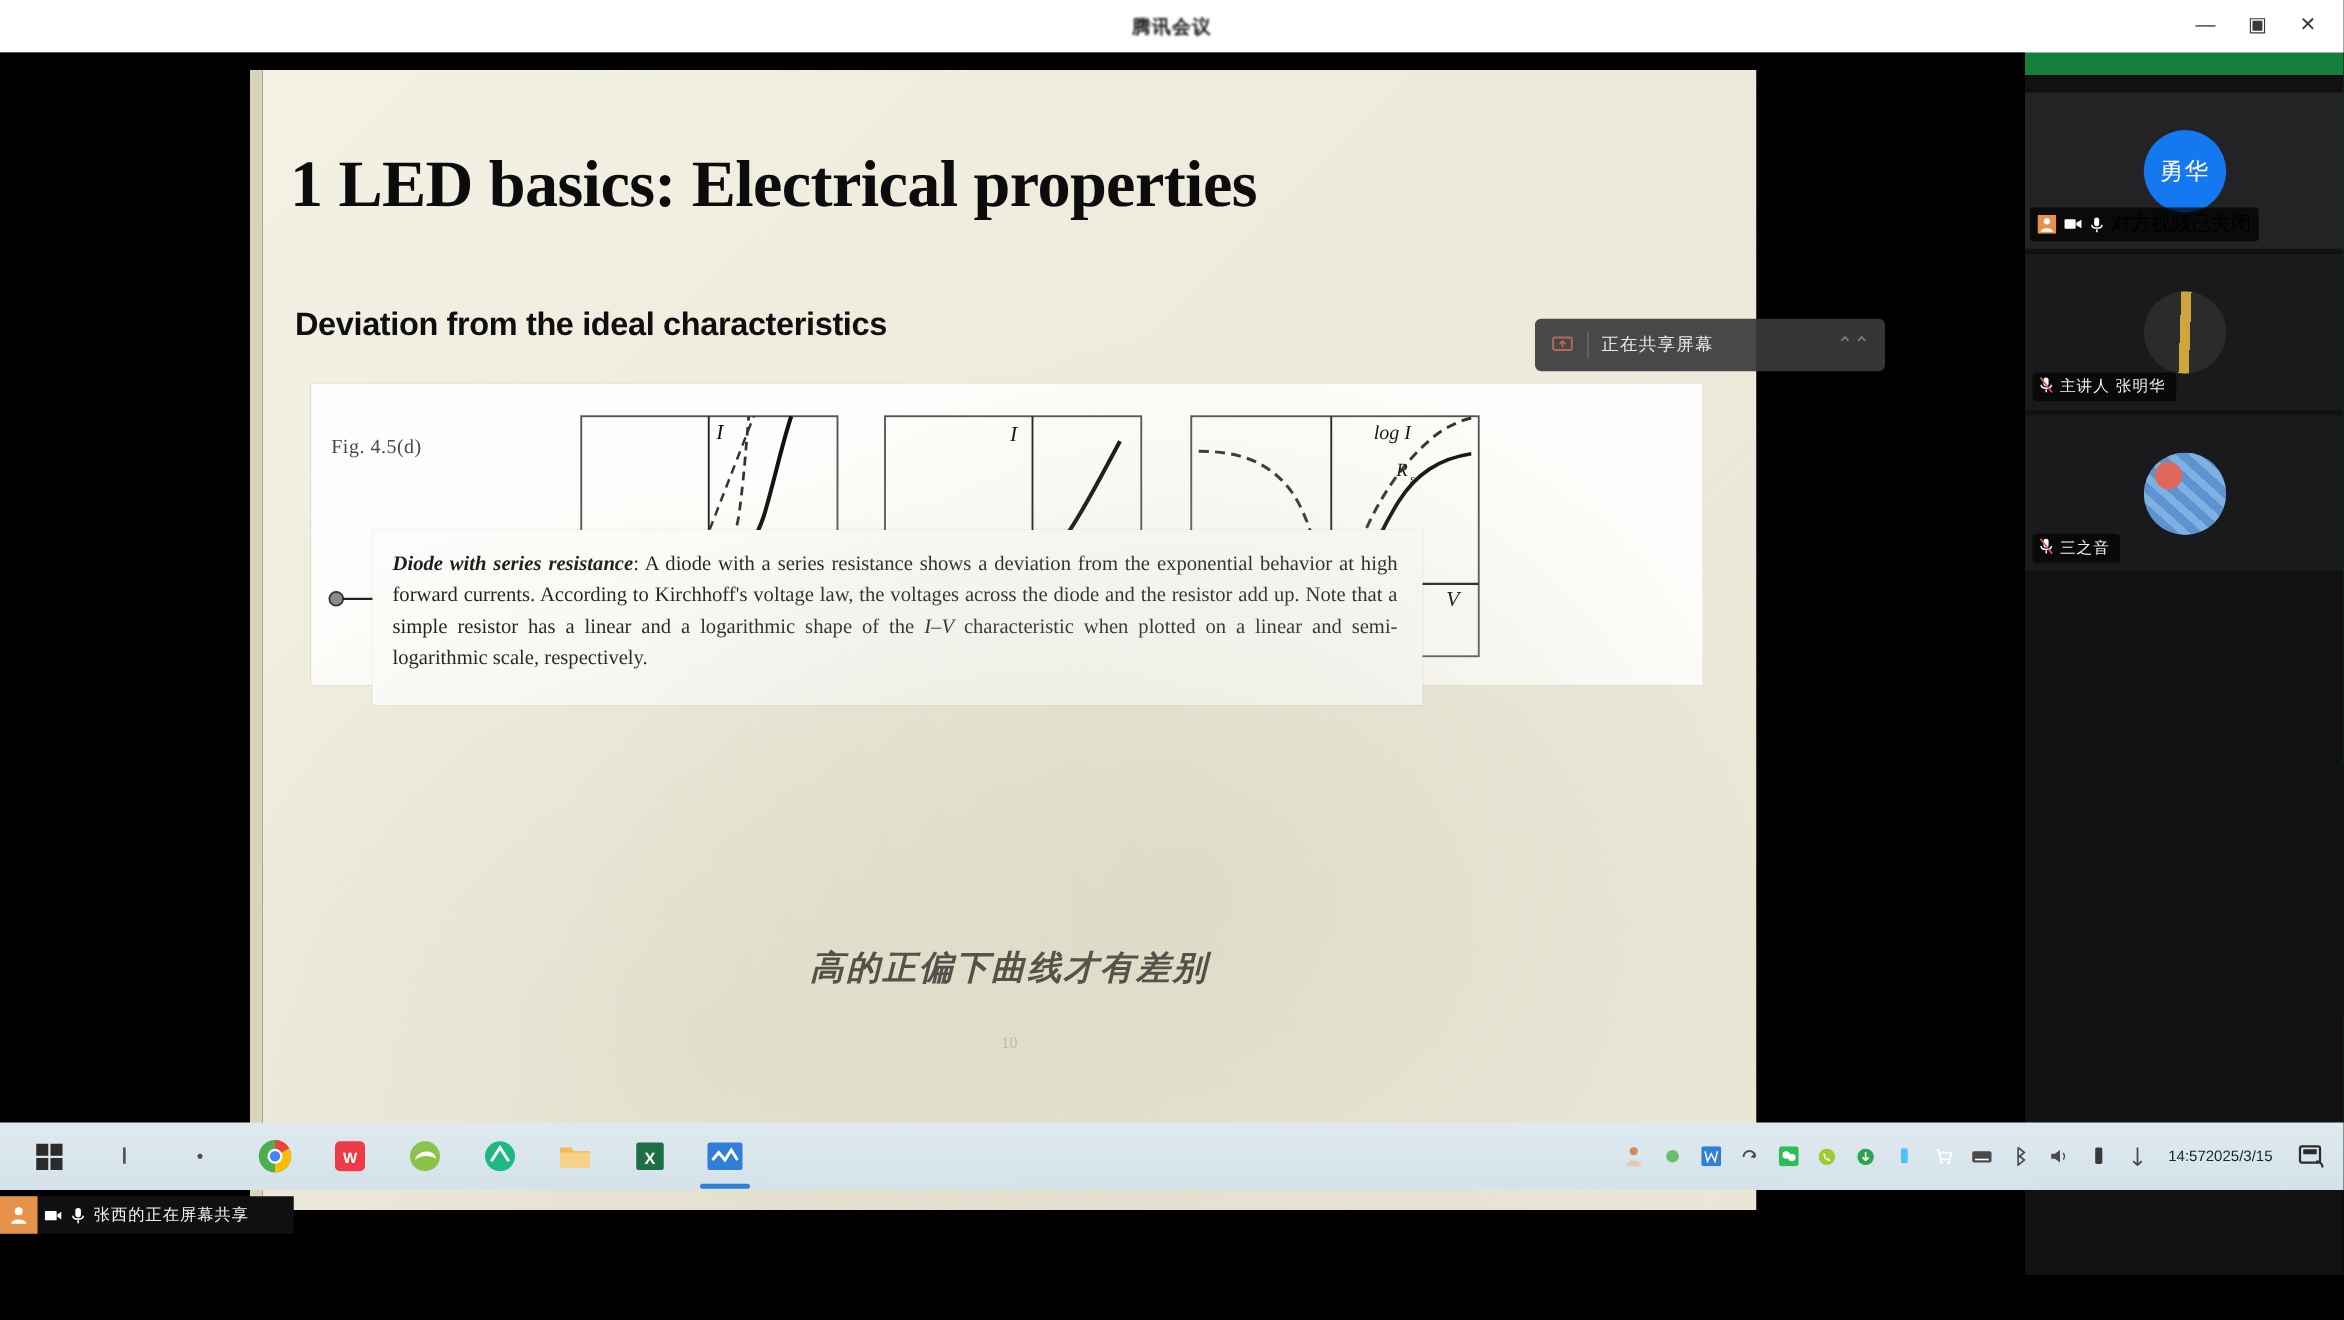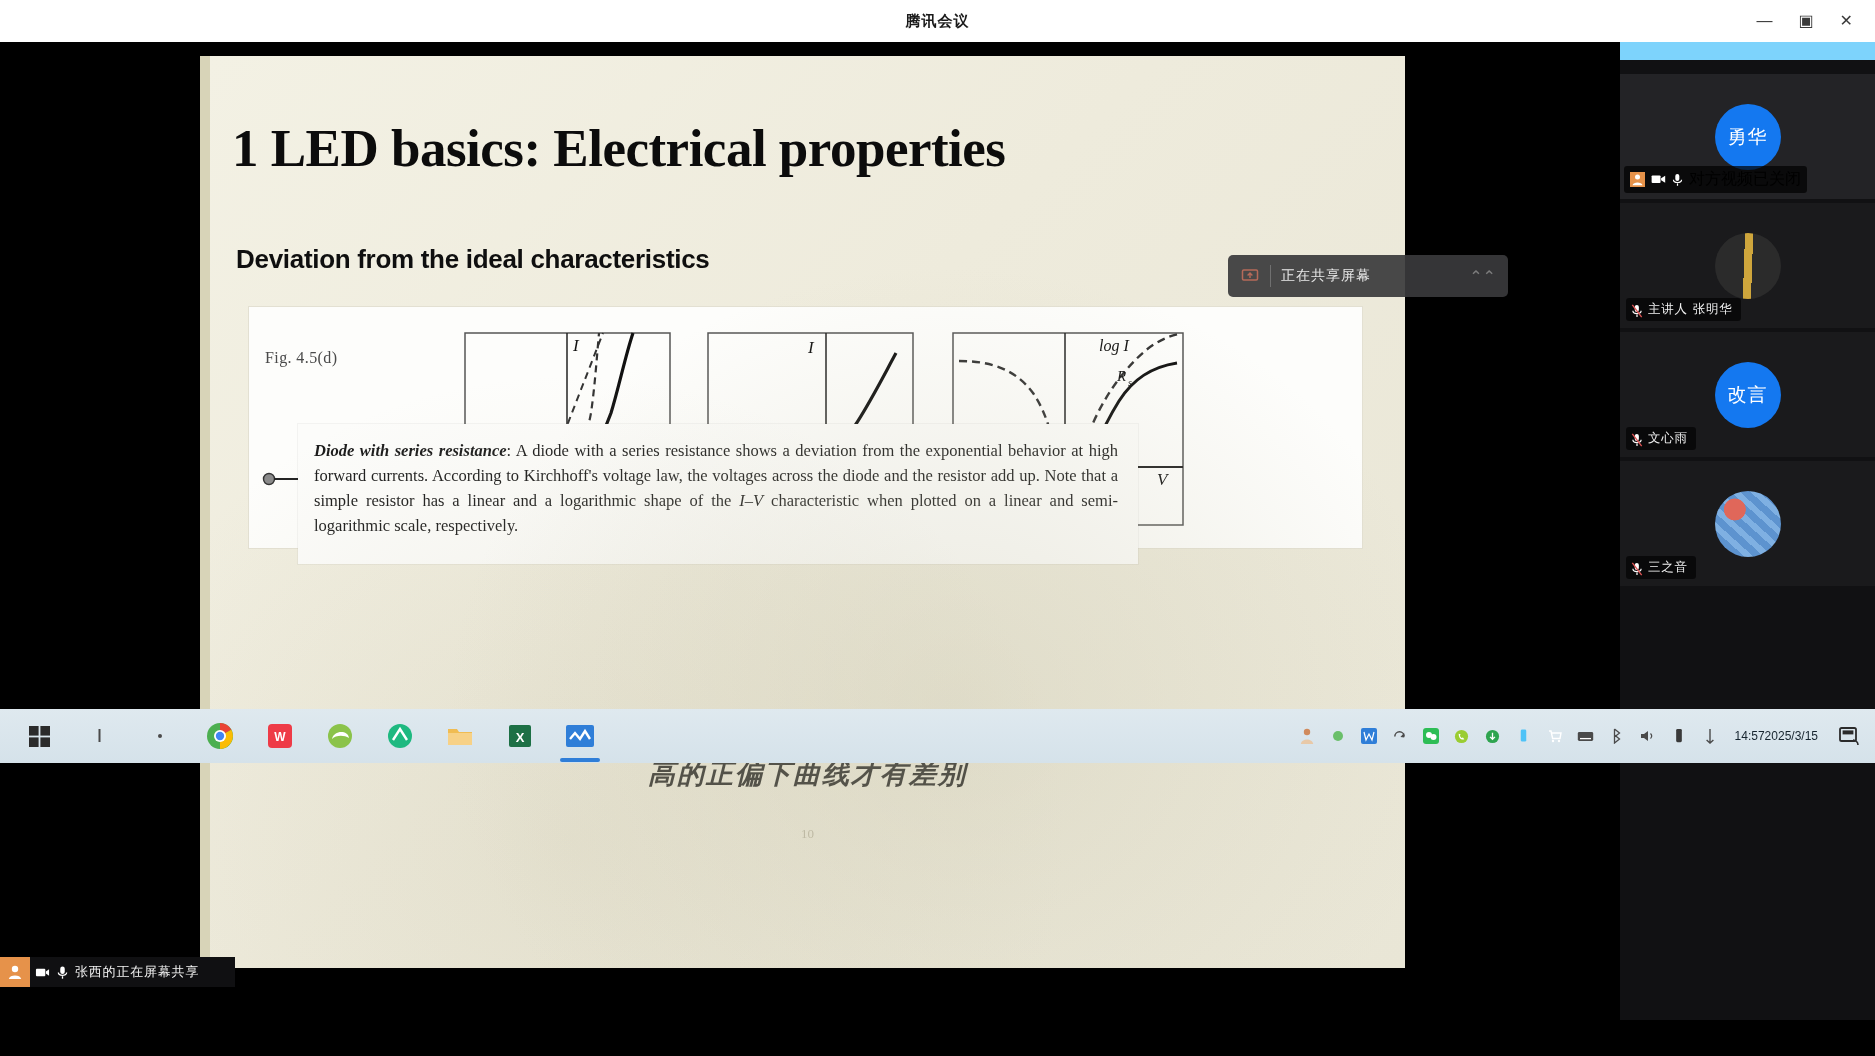--- a/index.html
+++ b/index.html
@@ -3,21 +3,21 @@
 <meta charset="utf-8">
 <style>
   * { box-sizing: border-box; margin: 0; padding: 0; }
   html, body {
     width: 1875px; height: 1056px;
     overflow: hidden;
     background: #000;
     font-family: "Liberation Sans", sans-serif;
   }
 
-  #app { position: relative; width: 1875px; height: 763px; background: #7dd3fc; }
+  #app { position: relative; width: 1875px; height: 952px; background: #15803d; }
 
   
   .titlebar {
     position: absolute; top: 0; left: 0; width: 1875px; height: 42px;
     background: #ffffff;
     display: flex; align-items: center; justify-content: center;
   }
   .titlebar-text {
     font-size: 15px; color: #1a1a1a; letter-spacing: 1px;
     filter: blur(0.7px); font-weight: 600;
@@ -164,21 +164,21 @@
       radial-gradient(circle at 30% 28%, #e0675a 0 16%, rgba(224,103,90,0) 17%),
       repeating-linear-gradient(42deg, #5d93cf 0 7px, #7fb0e2 7px 13px);
   }
   .avatar.photo-c {
     background:
       linear-gradient(92deg, #2b2b2b 0 44%, #cfa63c 44% 56%, #2b2b2b 56% 100%),
       #333;
   }
   .tile-label {
     position: absolute; left: 6px; bottom: 7px;
-    display: flex; align-items: flex-end; gap: 5px;
+    display: flex; align-items: flex-start; gap: 5px;
     background: rgba(0,0,0,0.62);
     padding: 3px 8px 3px 5px; border-radius: 3px;
     max-width: 94%;
   }
   .tile-label .nm {
     color: #f0f0f0; font-size: 12.5px; letter-spacing: .8px;
     filter: blur(0.55px); white-space: nowrap;
     font-family: "DejaVu Sans", sans-serif;
   }
   .mic-muted { width: 12px; height: 14px; flex: 0 0 auto; }
@@ -396,32 +396,20 @@
           <rect x="3.6" y="1" width="4.4" height="7.6" rx="2.2" fill="#fff"></rect>
           <path d="M1.6 7.2 C 1.6 11.2, 10.4 11.2, 10.4 7.2" stroke="#fff" stroke-width="1.3" fill="none"></path>
           <line x1="6" y1="11.2" x2="6" y2="13.8" stroke="#fff" stroke-width="1.3"></line>
           <line x1="1" y1="1" x2="11" y2="14" stroke="#e05555" stroke-width="1.5"></line>
         </svg>
         <span class="nm">主讲人 张明华</span>
       </div>
     </div>
 
 
-    <div class="tile tile-dark">
-      <div class="avatar blue">改言</div>
-      <div class="tile-label">
-        <svg class="mic-muted" viewBox="0 0 12 15">
-          <rect x="3.6" y="1" width="4.4" height="7.6" rx="2.2" fill="#fff"></rect>
-          <path d="M1.6 7.2 C 1.6 11.2, 10.4 11.2, 10.4 7.2" stroke="#fff" stroke-width="1.3" fill="none"></path>
-          <line x1="6" y1="11.2" x2="6" y2="13.8" stroke="#fff" stroke-width="1.3"></line>
-          <line x1="1" y1="1" x2="11" y2="14" stroke="#e05555" stroke-width="1.5"></line>
-        </svg>
-        <span class="nm">文心雨</span>
-      </div>
-    </div>
 
     <div class="tile tile-dark">
       <div class="avatar photo-b"></div>
       <div class="tile-label">
         <svg class="mic-muted" viewBox="0 0 12 15">
           <rect x="3.6" y="1" width="4.4" height="7.6" rx="2.2" fill="#fff"></rect>
           <path d="M1.6 7.2 C 1.6 11.2, 10.4 11.2, 10.4 7.2" stroke="#fff" stroke-width="1.3" fill="none"></path>
           <line x1="6" y1="11.2" x2="6" y2="13.8" stroke="#fff" stroke-width="1.3"></line>
           <line x1="1" y1="1" x2="11" y2="14" stroke="#e05555" stroke-width="1.5"></line>
         </svg>

